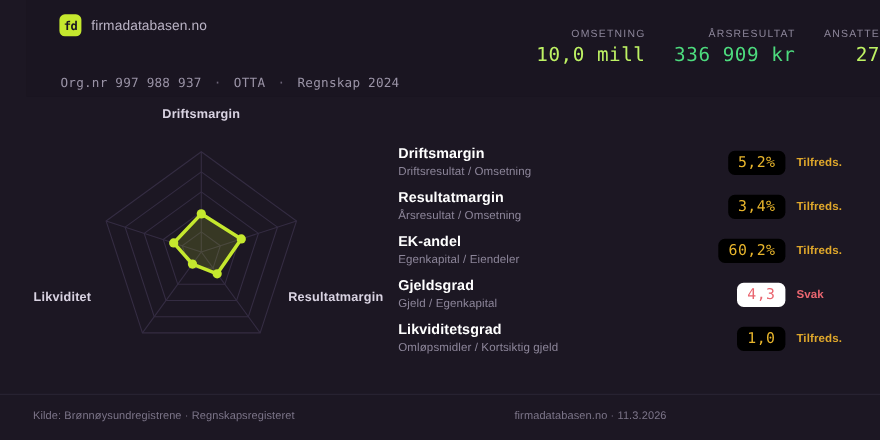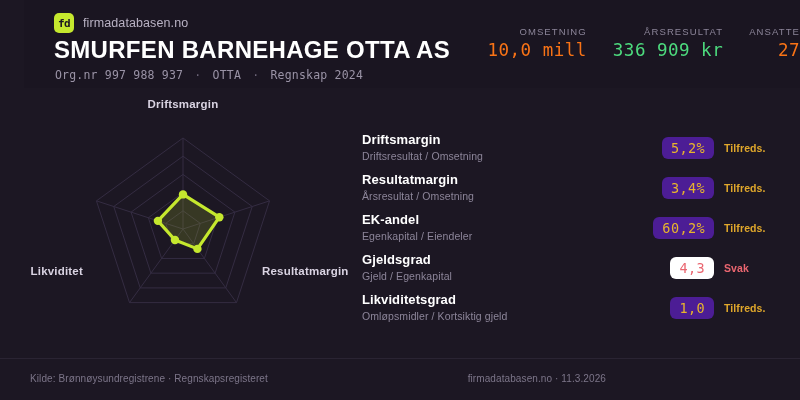--- a/index.html
+++ b/index.html
@@ -30,21 +30,21 @@
   .meta{
     position:absolute;left:31px;top:68px;
     font-family:"DejaVu Sans Mono", monospace;
     font-size:11.5px;color:#9a93a6;letter-spacing:0.2px;white-space:nowrap;
   }
   .meta .sep{color:#6c6478;padding:0 4px;}
 
   .kpis{position:absolute;right:24px;top:26px;display:flex;align-items:flex-start;gap:0;}
   .kpi{display:flex;flex-direction:column;align-items:flex-end;padding-left:26px;}
   .kpi-label{font-size:9.5px;letter-spacing:1.1px;color:#8c8599;text-transform:uppercase;margin-bottom:5px;}
-  .kpi-value{font-family:"DejaVu Sans Mono", monospace;font-size:17.5px;color:#f97316;letter-spacing:0.5px;line-height:1;}
+  .kpi-value{font-family:"DejaVu Sans Mono", monospace;font-size:17.5px;color:#bef264;letter-spacing:0.5px;line-height:1;}
   .kpi-value.pos{color:#4ddb7e;}
 
   
   .radar-wrap{position:absolute;left:0;top:88px;width:366px;height:260px;}
   .radar-svg{position:absolute;left:0;top:0;}
   .rlabel{
     position:absolute;font-size:11.5px;font-weight:bold;color:#d9d3e2;
     letter-spacing:0.2px;white-space:nowrap;
   }
   .rl-top{left:183px;top:10px;transform:translateX(-50%);}
@@ -56,21 +56,21 @@
   .mrow{position:relative;height:40px;display:flex;align-items:center;}
   .mtext{flex:1;}
   .mname{font-size:13px;font-weight:bold;color:#ffffff;line-height:1.25;letter-spacing:0.1px;}
   .mformula{font-size:10.5px;color:#8c8599;line-height:1.3;margin-top:2px;letter-spacing:0.1px;}
   .mright{display:flex;align-items:center;gap:10px;width:145px;justify-content:flex-end;}
   .pill{
     font-family:"DejaVu Sans Mono", monospace;
     font-size:13.5px;padding:4px 9px;border-radius:6px;line-height:1.1;
     letter-spacing:0.4px;
   }
-  .pill.good{background:#4c1d95;color:#e8b52c;}
+  .pill.good{background:#000000;color:#e8b52c;}
   .pill.bad{background:#ffffff;color:#ea6670;}
   .mstatus{font-size:10.5px;font-weight:bold;letter-spacing:0.1px;width:58px;text-align:left;}
   .mstatus.good{color:#e0a82b;}
   .mstatus.bad{color:#ea6670;}
 
   
   .footer-line{position:absolute;left:0;top:358px;width:800px;height:1px;background:#2a2433;}
   .footer{position:absolute;left:0;top:358px;width:636px;height:42px;}
   .foot-left{position:absolute;left:30px;top:15px;font-size:10px;color:#7c7589;letter-spacing:0.1px;}
   .foot-right{position:absolute;right:30px;top:15px;font-size:10px;color:#7c7589;letter-spacing:0.1px;}
@@ -80,21 +80,20 @@
 
 <div class="card">
 
   <div class="header">
 
     <div class="brand">
       <span class="logo-badge">fd</span>
       <span class="brand-name">firmadatabasen.no</span>
     </div>
 
-    <div class="company">SMURFEN BARNEHAGE OTTA AS</div>
 
     <div class="meta">
       <span>Org.nr 997 988 937</span>
       <span class="sep">·</span>
       <span>OTTA</span>
       <span class="sep">·</span>
       <span>Regnskap 2024</span>
     </div>
 
     <div class="kpis">

